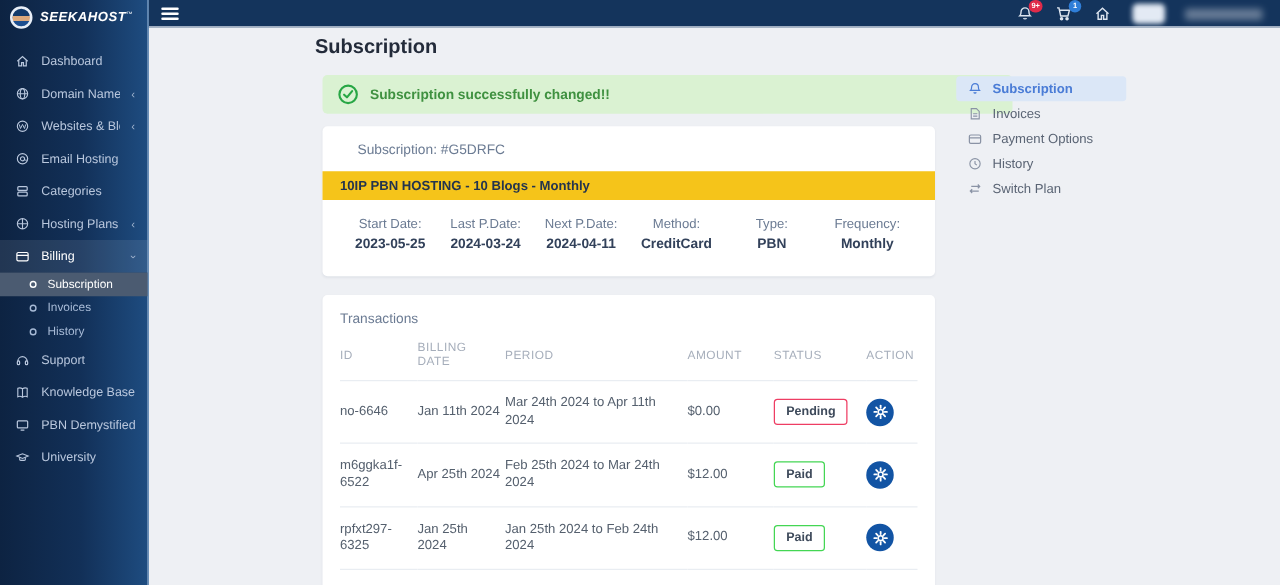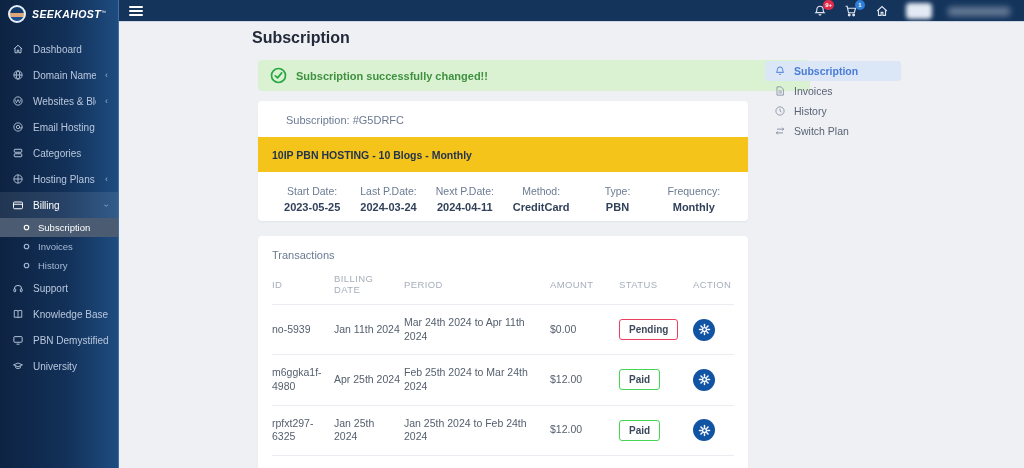--- a/index.html
+++ b/index.html
@@ -74,21 +74,21 @@
   .alert .check-wrap { width:17px; height:17px; margin-right:9px; flex:none; }
   .alert .check-wrap svg { width:17px; height:17px; display:block; }
   .alert .alert-text { font-size:11px; font-weight:bold; color:#3f9140; flex:1; }
   .alert .alert-close { color:#8fbe88; font-size:13px; cursor:pointer; line-height:1; }
 
   .card { position:absolute; left:258px; width:490px; background:#ffffff; border-radius:4px; box-shadow:0 1px 2px rgba(20,40,70,.06); }
   .card-sub { top:101px; height:120px; }
   .card-trans { top:236px; height:300px; overflow:hidden; }
 
   .sub-header { padding:13px 28px 11px; font-size:11px; color:#6b7b93; }
-  .plan-band { height:35px; background:#f5c41a; display:flex; align-items:center; padding:0 14px;
+  .plan-band { height:23px; background:#f5c41a; display:flex; align-items:center; padding:0 14px;
                font-size:10.5px; font-weight:bold; color:#23344e;text-align:center; }
   .detail-row { display:flex; padding:13px 16px 0; }
   .detail-col { flex:1; text-align:center; }
   .detail-col .d-label { font-size:10.5px; color:#6b7b93; margin-bottom:4px; }
   .detail-col .d-value { font-size:11px; font-weight:bold; color:#32415a; }
 
   .trans-title { padding:13px 14px 4px; font-size:11px; color:#6b7b93; }
   table.trans { width:calc(100% - 28px); margin:0 14px; border-collapse:collapse; table-layout:fixed; }
   table.trans th {
     text-align:left; font-size:9.5px; font-weight:normal; color:#a6aebb;
@@ -356,21 +356,21 @@
         <th>ID</th>
         <th>BILLING DATE</th>
         <th>PERIOD</th>
         <th>AMOUNT</th>
         <th>STATUS</th>
         <th>ACTION</th>
       </tr>
     </thead>
     <tbody id="trans-body">
         <tr>
-          <td>no-5939</td>
+          <td>no-6646</td>
           <td>Jan 11th 2024</td>
           <td>Mar 24th 2024 to Apr 11th 2024</td>
           <td>$0.00</td>
           <td><span class="badge pending">Pending</span></td>
           <td>
             <button class="gear-btn">
               <svg viewBox="0 0 16 16" fill="none" stroke="currentColor">
                 <circle cx="8" cy="8" r="2.4" stroke-width="1.6"></circle>
                 <g stroke-width="1.8" stroke-linecap="round">
                   <line x1="8" y1="1.8" x2="8" y2="4"></line>
@@ -380,21 +380,21 @@
                   <line x1="3.6" y1="3.6" x2="5.2" y2="5.2"></line>
                   <line x1="10.8" y1="10.8" x2="12.4" y2="12.4"></line>
                   <line x1="3.6" y1="12.4" x2="5.2" y2="10.8"></line>
                   <line x1="10.8" y1="5.2" x2="12.4" y2="3.6"></line>
                 </g>
               </svg>
             </button>
           </td>
         </tr>
         <tr>
-          <td>m6ggka1f-4980</td>
+          <td>m6ggka1f-6522</td>
           <td>Apr 25th 2024</td>
           <td>Feb 25th 2024 to Mar 24th 2024</td>
           <td>$12.00</td>
           <td><span class="badge paid">Paid</span></td>
           <td>
             <button class="gear-btn">
               <svg viewBox="0 0 16 16" fill="none" stroke="currentColor">
                 <circle cx="8" cy="8" r="2.4" stroke-width="1.6"></circle>
                 <g stroke-width="1.8" stroke-linecap="round">
                   <line x1="8" y1="1.8" x2="8" y2="4"></line>
@@ -461,20 +461,29 @@
         <svg viewBox="0 0 16 16" fill="none" stroke="currentColor" stroke-width="1.2">
           <path d="M4 2.5h5.5l3 3v8H4Z"></path>
           <line x1="6" y1="8" x2="10.5" y2="8"></line>
           <line x1="6" y1="10.5" x2="10.5" y2="10.5"></line>
         </svg>
       </span>
       <span>Invoices</span>
     </div>
     <div class="rm-item">
       <span class="s-icon">
+        <svg viewBox="0 0 16 16" fill="none" stroke="currentColor" stroke-width="1.3">
+          <rect x="2" y="4" width="12" height="9" rx="1.5"></rect>
+          <line x1="2" y1="7" x2="14" y2="7"></line>
+        </svg>
+      </span>
+      <span>Payment Options</span>
+    </div>
+    <div class="rm-item">
+      <span class="s-icon">
         <svg viewBox="0 0 16 16" fill="none" stroke="currentColor" stroke-width="1.2">
           <circle cx="8" cy="8" r="5.5"></circle>
           <path d="M8 5v3l2 1.5"></path>
         </svg>
       </span>
       <span>History</span>
     </div>
     <div class="rm-item">
       <span class="s-icon">
         <svg viewBox="0 0 16 16" fill="none" stroke="currentColor" stroke-width="1.3">

